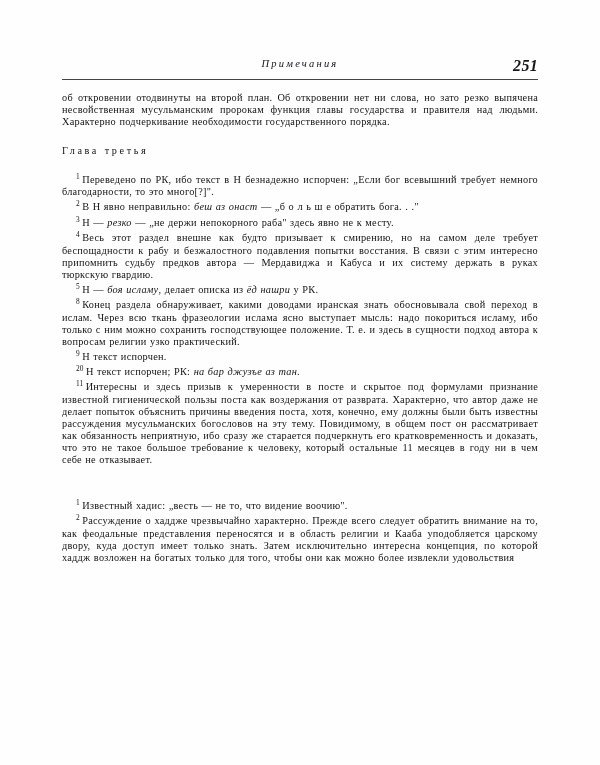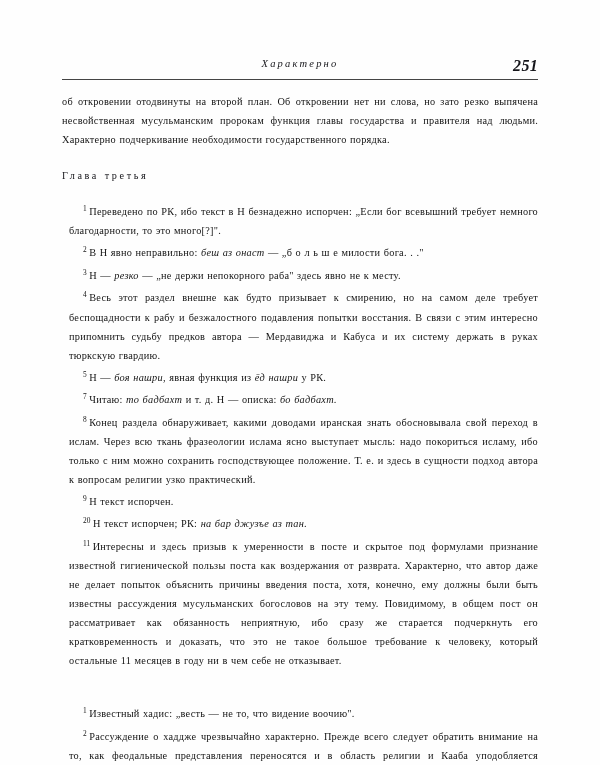--- a/index.html
+++ b/index.html
@@ -62,33 +62,32 @@
   
   .col {
     position: absolute;
     left: 62px;
     top: 92px;
     width: 476px;
   }
   p {
     margin: 0;
     font-size: 10.3px;
-    line-height: 19px;
+    line-height: 12px;
     text-align: justify;
     text-align-last: left;
     letter-spacing: 0.25px;
     word-spacing: 0.6px;
     color: #141414;
   }
   p.body-para {
     text-indent: 0;
   }
   p.note {
     text-indent: 14px;
-    margin-left: 7px;
   }
   .i { font-style: italic; }
   .fn {
     font-size: 7.4px;
     vertical-align: super;
     letter-spacing: 0;
     padding-right: 2.5px;
   }
   .chapter-head {
     text-align: center;
@@ -100,41 +99,40 @@
   }
   .sp-before-chapter { height: 17px; }
   .sp-after-chapter  { height: 14px; }
 </style>
 </head>
 <body>
 
 <div class="page">
 
   <div class="running-head">
-    <div class="rh-title">Характерно</div>
+    <div class="rh-title">Примечания</div>
     <div class="rh-pageno">251</div>
   </div>
 
   <div class="rule"></div>
 
   <div class="col">
 
     <p class="body-para">об откровении отодвинуты на второй план. Об откровении нет ни слова, но зато резко выпячена несвойственная мусульманским пророкам функция главы государства и правителя над людьми. Характерно подчеркивание необходимости государственного порядка.</p>
 
     <div class="sp-before-chapter"></div>
     <p class="chapter-head">Глава третья</p>
     <div class="sp-after-chapter"></div>
 
     <div id="notes3">
         <p class="note"><span class="fn">1</span><span>Переведено по РК, ибо текст в Н безнадежно испорчен: „Если бог всевышний требует немного благодарности, то это много[?]".</span></p>
-        <p class="note"><span class="fn">2</span><span>В Н явно неправильно: </span><span class="i">беш аз онаст</span><span> — „б о л ь ш е милости бога. . ."</span></p>
+        <p class="note"><span class="fn">2</span><span>В Н явно неправильно: </span><span class="i">беш аз онаст</span><span> — „б о л ь ш е обратить бога. . ."</span></p>
         <p class="note"><span class="fn">3</span><span>Н — </span><span class="i">резко</span><span> — „не держи непокорного раба" здесь явно не к месту.</span></p>
         <p class="note"><span class="fn">4</span><span>Весь этот раздел внешне как будто призывает к смирению, но на самом деле требует беспощадности к рабу и безжалостного подавления попытки восстания. В связи с этим интересно припомнить судьбу предков автора — Мердавиджа и Кабуса и их систему держать в руках тюркскую гвардию.</span></p>
-        <p class="note"><span class="fn">5</span><span>Н — </span><span class="i">боя нашри</span><span>, явная функция из </span><span class="i">ёд нашри</span><span> у РК.</span></p>
-        <p class="note"><span class="fn">7</span><span>Читаю: </span><span class="i">то бадбахт</span><span> и т. д. Н — описка: </span><span class="i">бо бадбахт</span><span>.</span></p>
+        <p class="note"><span class="fn">5</span><span>Н — </span><span class="i">боя исламу</span><span>, делает описка из </span><span class="i">ёд нашри</span><span> у РК.</span></p>
         <p class="note"><span class="fn">8</span><span>Конец раздела обнаруживает, какими доводами иранская знать обосновывала свой переход в ислам. Через всю ткань фразеологии ислама ясно выступает мысль: надо покориться исламу, ибо только с ним можно сохранить господствующее положение. Т. е. и здесь в сущности подход автора к вопросам религии узко практический.</span></p>
         <p class="note"><span class="fn">9</span><span>Н текст испорчен.</span></p>
         <p class="note"><span class="fn">20</span><span>Н текст испорчен; РК: </span><span class="i">на бар джузъе аз тан</span><span>.</span></p>
         <p class="note"><span class="fn">11</span><span>Интересны и здесь призыв к умеренности в посте и скрытое под формулами признание известной гигиенической пользы поста как воздержания от разврата. Характерно, что автор даже не делает попыток объяснить причины введения поста, хотя, конечно, ему должны были быть известны рассуждения мусульманских богословов на эту тему. Повидимому, в общем пост он рассматривает как обязанность неприятную, ибо сразу же старается подчеркнуть его кратковременность и доказать, что это не такое большое требование к человеку, который остальные 11 месяцев в году ни в чем себе не отказывает.</span></p>
       </div>
 
     <div class="sp-before-chapter"></div>
     <div class="sp-after-chapter"></div>
 
     <div id="notes4">

